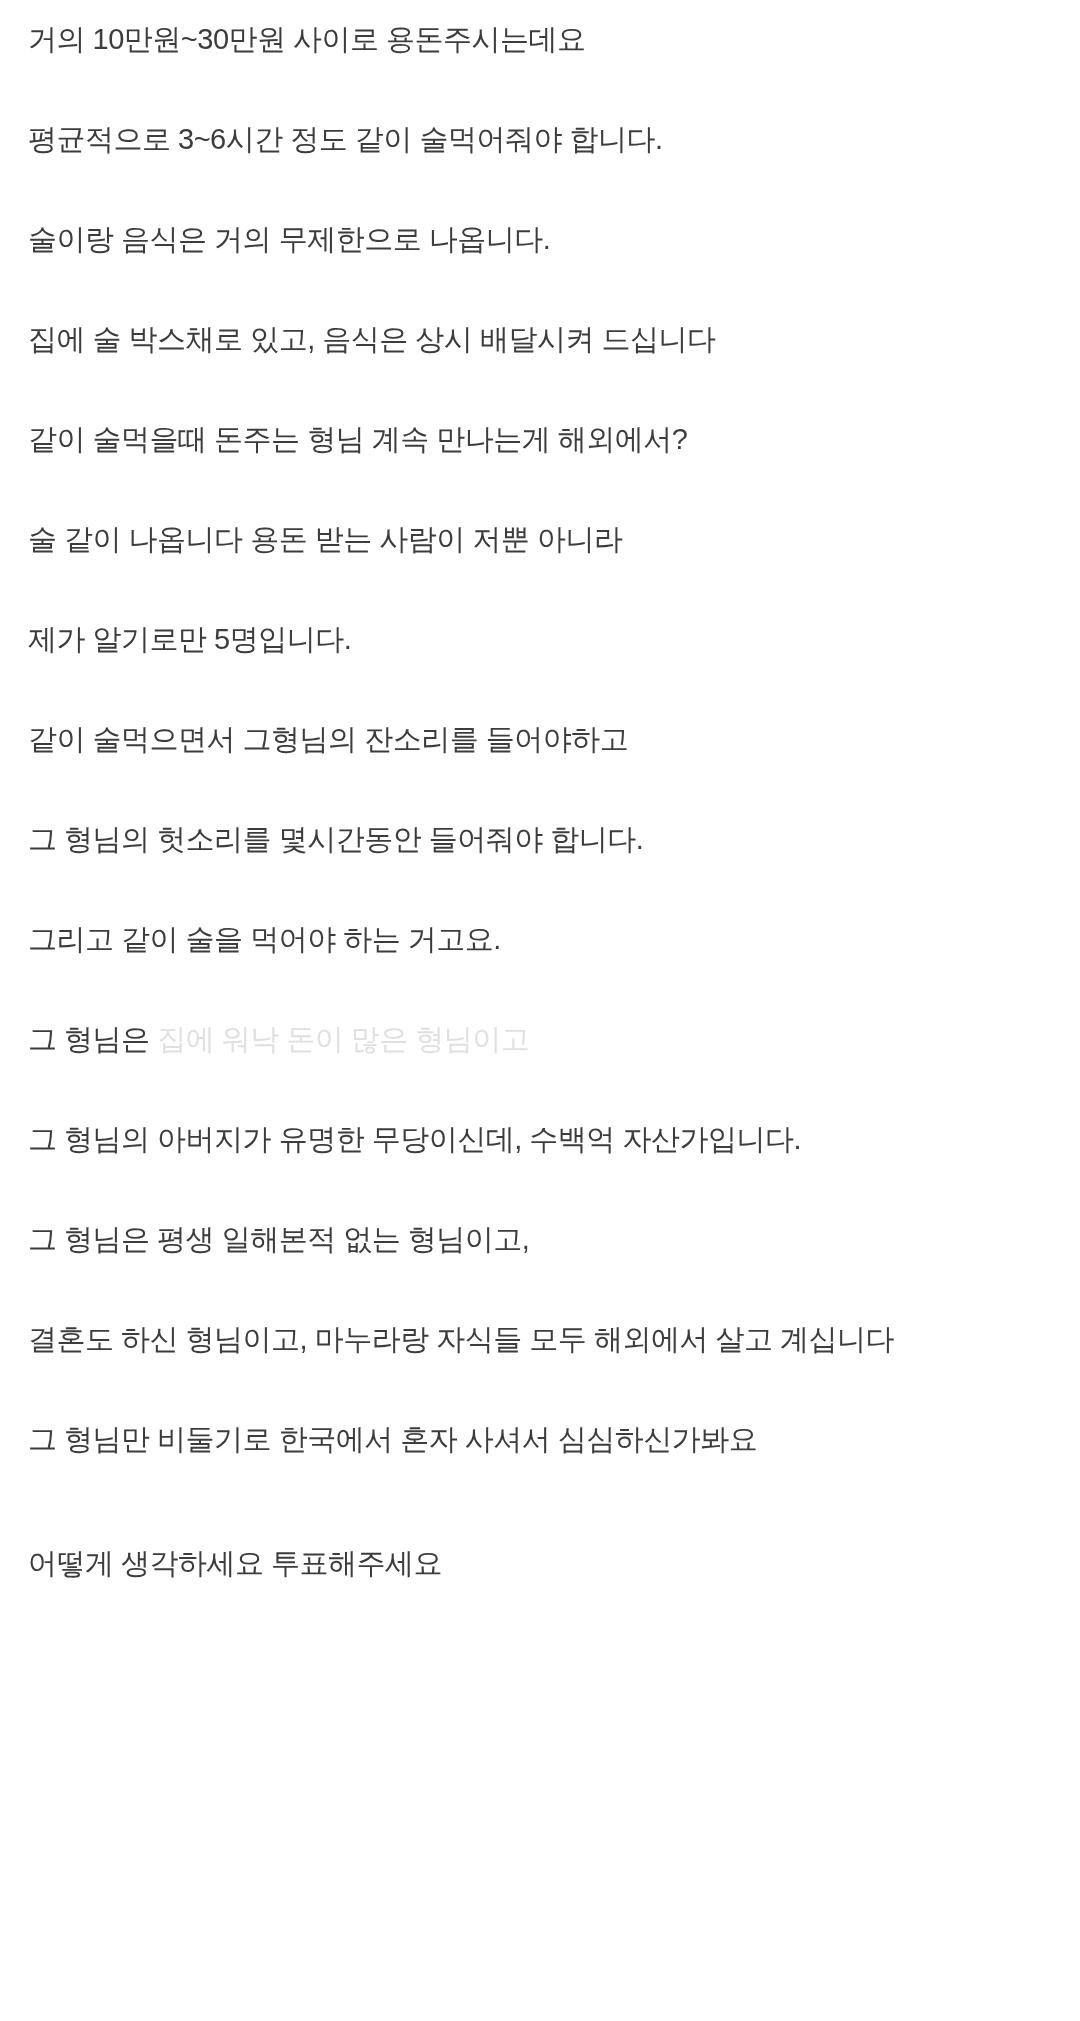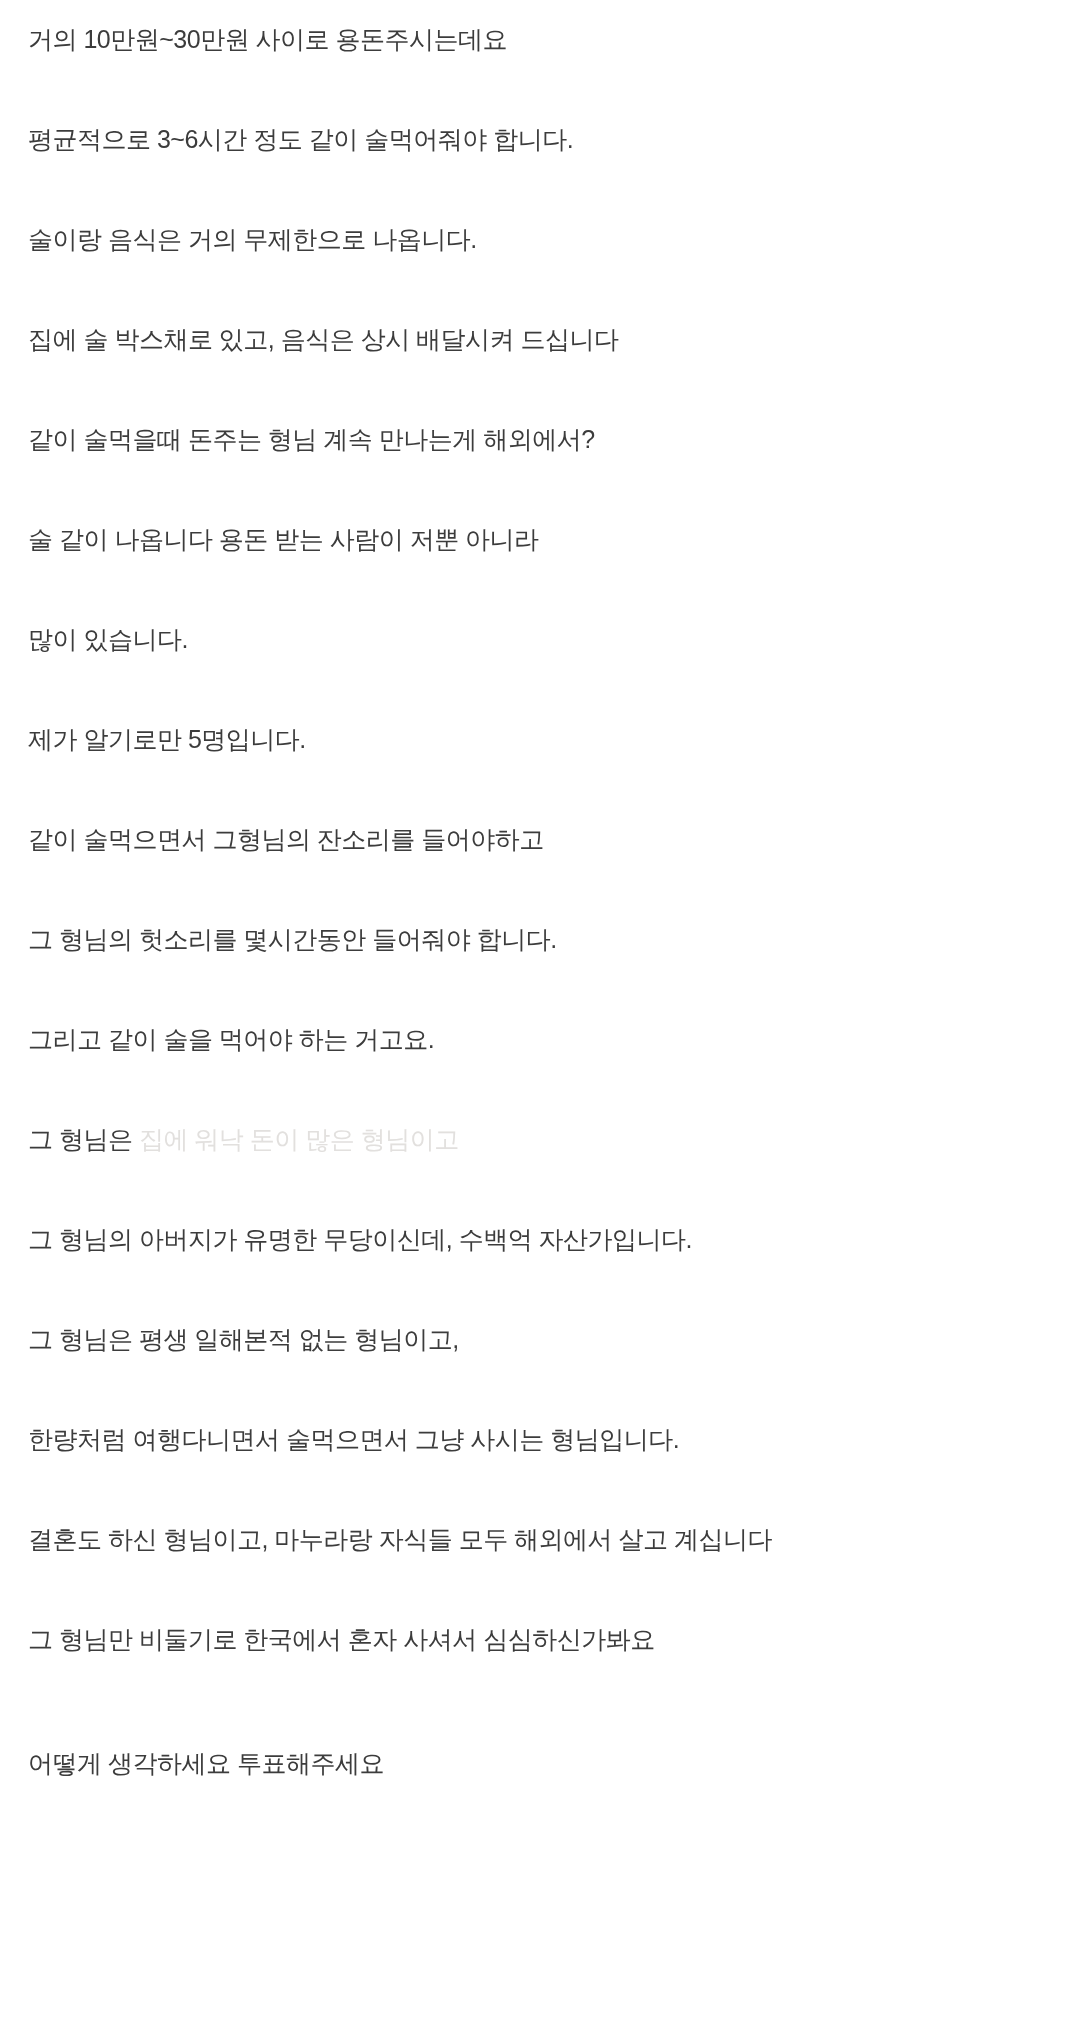--- a/index.html
+++ b/index.html
@@ -17,21 +17,21 @@
     width: 1080px;
     height: 2021px;
     overflow: hidden;
     font-family: "Liberation Sans", "DejaVu Sans", sans-serif;
   }
   .post-body {
     padding: 14px 30px 0 28px;
   }
   .para {
     margin: 0 0 50px 0;
-    font-size: 25px;
+    font-size: 29px;
     line-height: 50px;
     letter-spacing: -0.5px;
     color: var(--text-color);
     white-space: pre-wrap;
     word-break: keep-all;
   }
   .para .faded-text {
     color: var(--faded-color);
   }
   .para.gap-before {
@@ -41,25 +41,23 @@
 </head>
 <body>
 
 <div class="post-body" id="post-body">
     <p class="para"><span>거의 10만원~30만원 사이로 용돈주시는데요</span></p>
     <p class="para"><span>평균적으로 3~6시간 정도 같이 술먹어줘야 합니다.</span></p>
     <p class="para"><span>술이랑 음식은 거의 무제한으로 나옵니다.</span></p>
     <p class="para"><span>집에 술 박스채로 있고, 음식은 상시 배달시켜 드십니다</span></p>
     <p class="para"><span>같이 술먹을때 돈주는 형님 계속 만나는게 해외에서?</span></p>
     <p class="para"><span>술 같이 나옵니다 용돈 받는 사람이 저뿐 아니라</span></p>
-    <p class="para"><span>많이 있습니다.</span></p>
     <p class="para"><span>제가 알기로만 5명입니다.</span></p>
     <p class="para"><span>같이 술먹으면서 그형님의 잔소리를 들어야하고</span></p>
     <p class="para"><span>그 형님의 헛소리를 몇시간동안 들어줘야 합니다.</span></p>
     <p class="para"><span>그리고 같이 술을 먹어야 하는 거고요.</span></p>
     <p class="para"><span>그 형님은 </span><span class="faded-text">집에 워낙 돈이 많은 형님이고</span></p>
     <p class="para"><span>그 형님의 아버지가 유명한 무당이신데, 수백억 자산가입니다.</span></p>
     <p class="para"><span>그 형님은 평생 일해본적 없는 형님이고,</span></p>
-    <p class="para"><span>한량처럼 여행다니면서 술먹으면서 그냥 사시는 형님입니다.</span></p>
     <p class="para"><span>결혼도 하신 형님이고, 마누라랑 자식들 모두 해외에서 살고 계십니다</span></p>
     <p class="para"><span>그 형님만 비둘기로 한국에서 혼자 사셔서 심심하신가봐요</span></p>
     <p class="para gap-before"><span>어떻게 생각하세요 투표해주세요</span></p>
   </div>
 
 </body></html>

